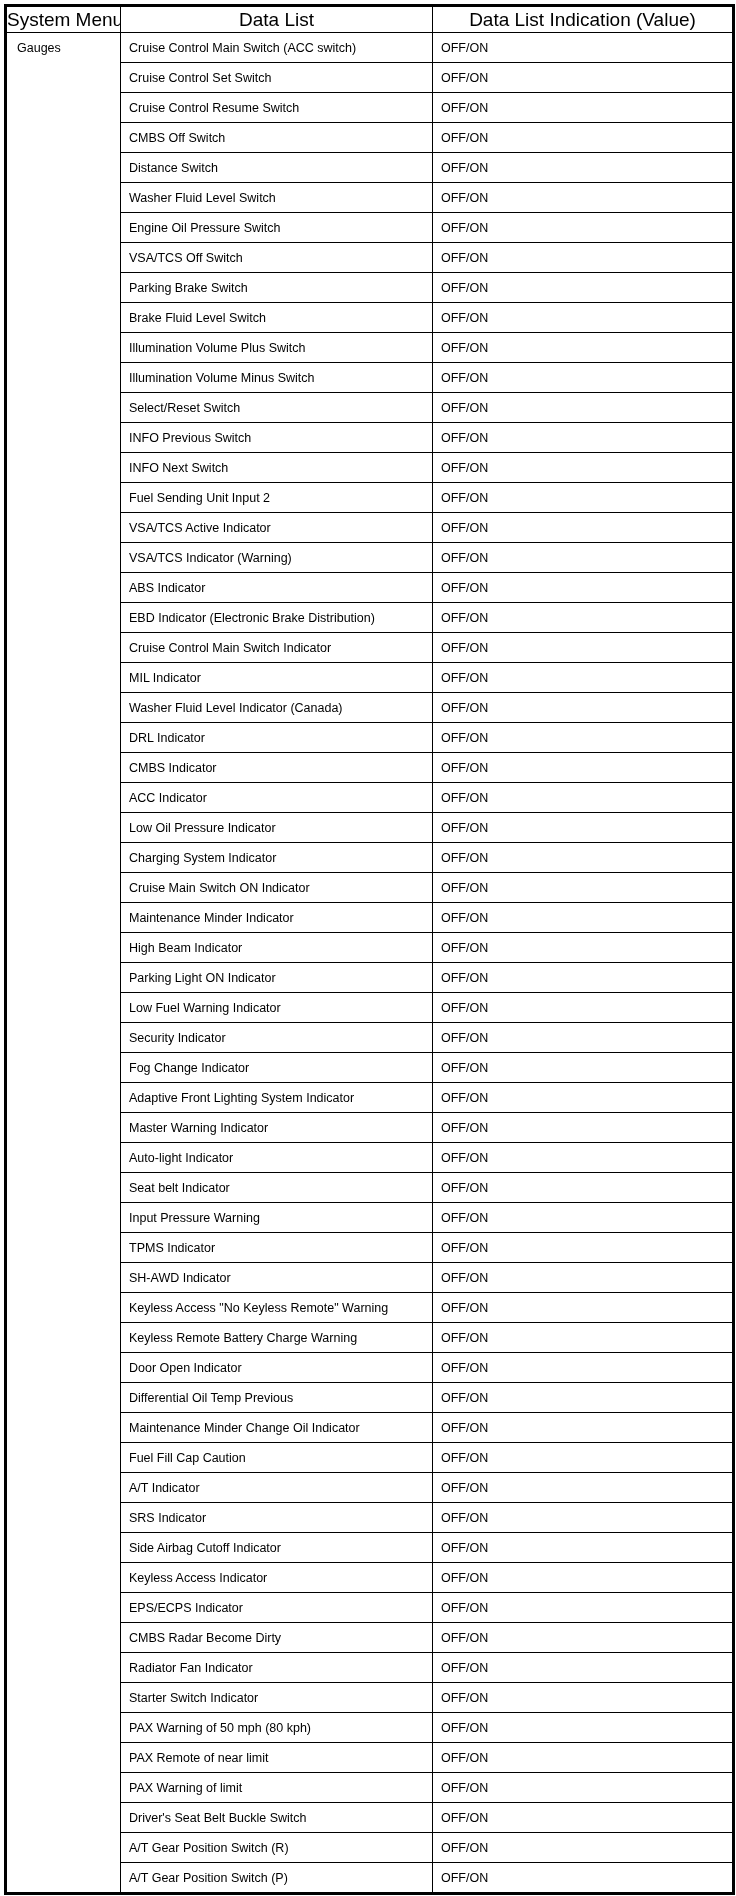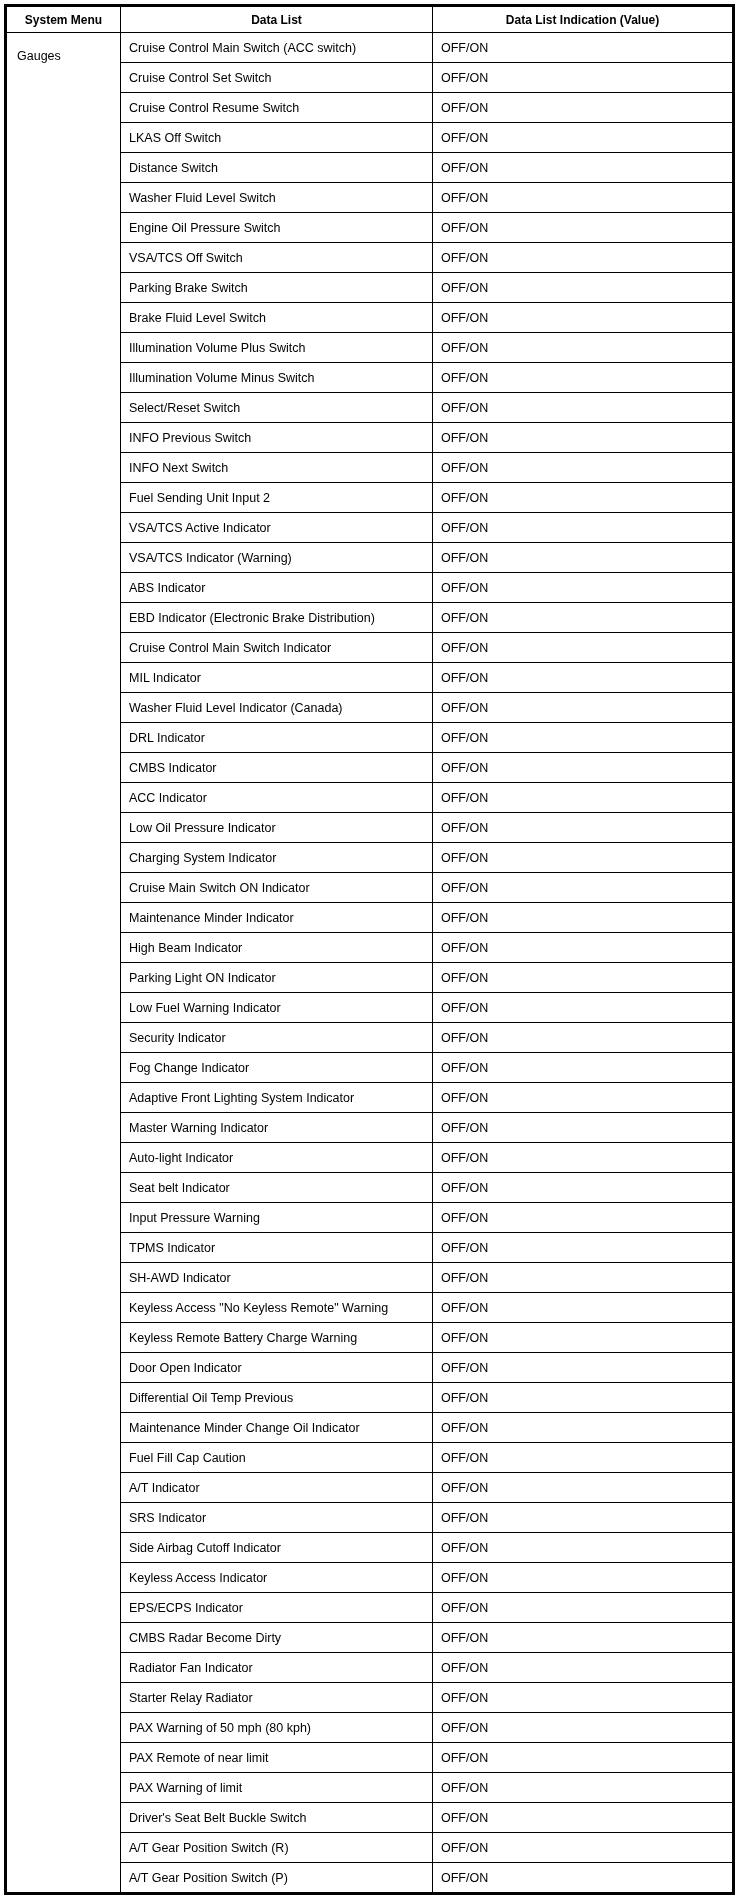--- a/index.html
+++ b/index.html
@@ -27,42 +27,42 @@
     background: #ffffff;
   }
   table.data-table, table.data-table th, table.data-table td {
     border: 1px solid #000000;
   }
   table.data-table {
     border-width: 3px;
   }
   th {
     height: 25px;
-    font-size: 12px;
-    font-weight: bold;
+    font-size: 19px;
+    font-weight: normal;
     text-align: center;
     vertical-align: middle;
     padding: 0;
     white-space: nowrap;
     overflow: hidden;
     margin-top: 20px;
   }
   td {
     height: 29px;
     font-size: 12.5px;
     font-weight: normal;
     text-align: left;
     vertical-align: middle;
     padding: 0 4px 0 8px;
     white-space: nowrap;
     overflow: hidden;
   }
   td.group-cell {
     vertical-align: top;
-    padding-top: 16px;
+    padding-top: 8px;
     padding-left: 10px;
     margin-top: 35px;
   }
 </style>
 </head>
 <body>
 
 <div class="page">
   <table class="data-table">
     <colgroup>
@@ -85,21 +85,21 @@
         </tr>
         <tr>
           <td>Cruise Control Set Switch</td>
           <td>OFF/ON</td>
         </tr>
         <tr>
           <td>Cruise Control Resume Switch</td>
           <td>OFF/ON</td>
         </tr>
         <tr>
-          <td>LKAS Off Switch</td>
+          <td>CMBS Off Switch</td>
           <td>OFF/ON</td>
         </tr>
         <tr>
           <td>Distance Switch</td>
           <td>OFF/ON</td>
         </tr>
         <tr>
           <td>Washer Fluid Level Switch</td>
           <td>OFF/ON</td>
         </tr>
@@ -293,21 +293,21 @@
         </tr>
         <tr>
           <td>CMBS Radar Become Dirty</td>
           <td>OFF/ON</td>
         </tr>
         <tr>
           <td>Radiator Fan Indicator</td>
           <td>OFF/ON</td>
         </tr>
         <tr>
-          <td>Starter Relay Radiator</td>
+          <td>Starter Switch Indicator</td>
           <td>OFF/ON</td>
         </tr>
         <tr>
           <td>PAX Warning of 50 mph (80 kph)</td>
           <td>OFF/ON</td>
         </tr>
         <tr>
           <td>PAX Remote of near limit</td>
           <td>OFF/ON</td>
         </tr>

